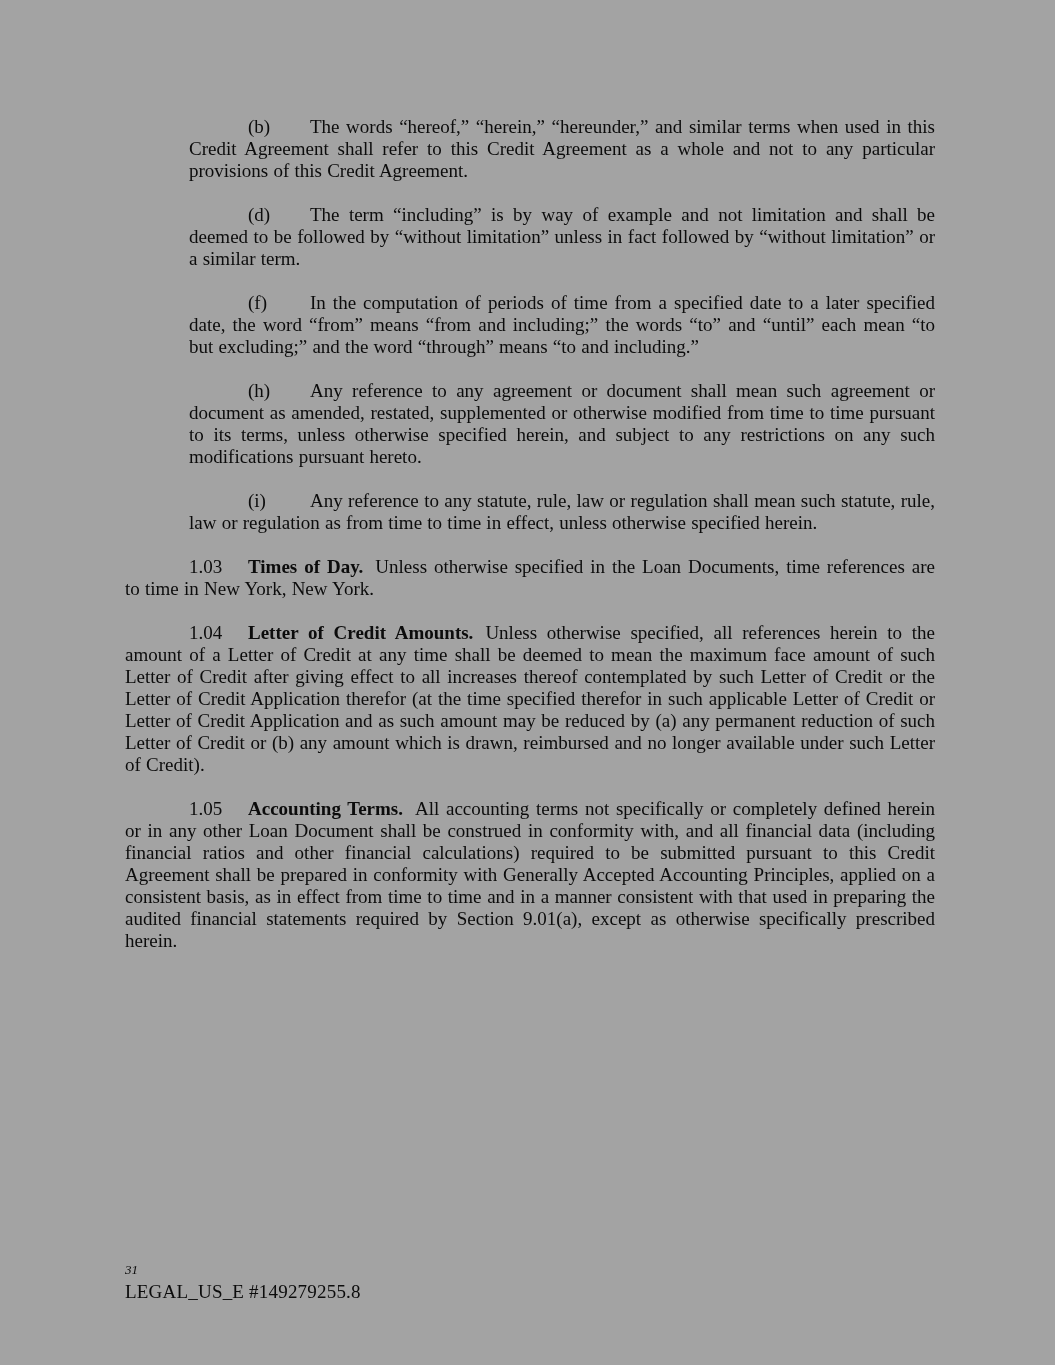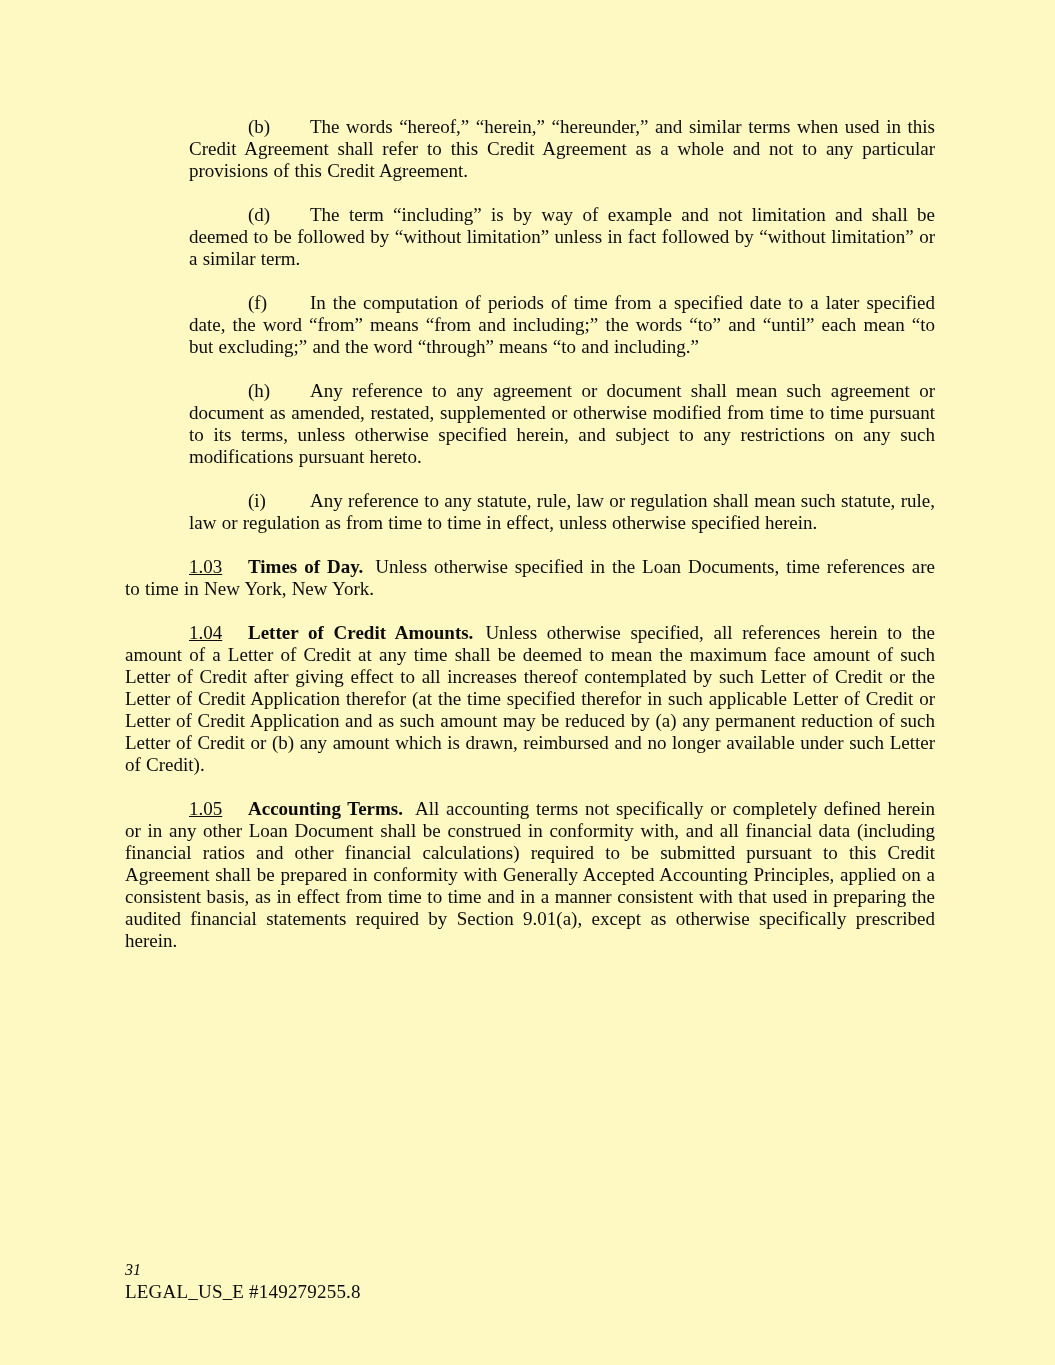--- a/index.html
+++ b/index.html
@@ -5,21 +5,21 @@
 <style>
   html, body {
     margin: 0;
     padding: 0;
     background: #ffffff;
   }
   .page {
     position: relative;
     width: 1055px;
     height: 1365px;
-    background: #fef9c3;
+    background: #a3a3a3;
     font-family: "Liberation Serif", "DejaVu Serif", serif;
     color: #0c0c0c;
     overflow: hidden;
   }
   .content {
     position: absolute;
     left: 125px;
     top: 116px;
     width: 810px;
   }
@@ -41,33 +41,32 @@
   }
   .plabel {
     display: inline-block;
     width: 62px;
     text-indent: 0;
   }
   .seclabel {
     display: inline-block;
     width: 59px;
     text-indent: 0;
-    text-decoration: underline;
   }
   .secheading {
     padding-right: 12px;
     font-weight: bold;
   }
   .footer {
     position: absolute;
     left: 125px;
     top: 1257px;
   }
   .page-num {
-    font-size: 16px;
+    font-size: 13px;
     line-height: 25px;
     font-style: italic;
   }
   .doc-id {
     font-size: 19px;
     line-height: 20px;
     letter-spacing: 0.2px;
   }
 </style>
 </head>

